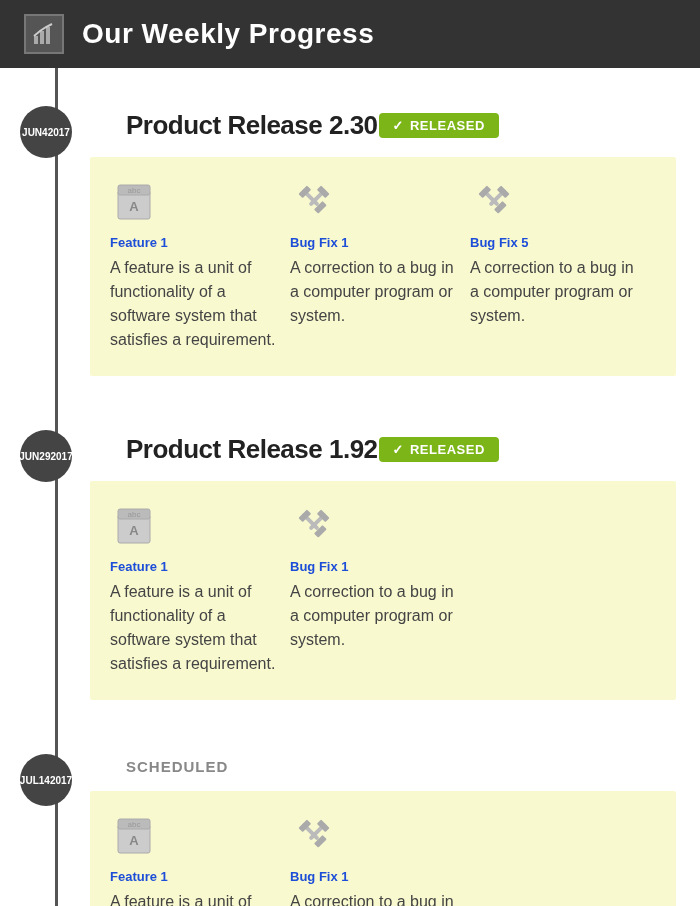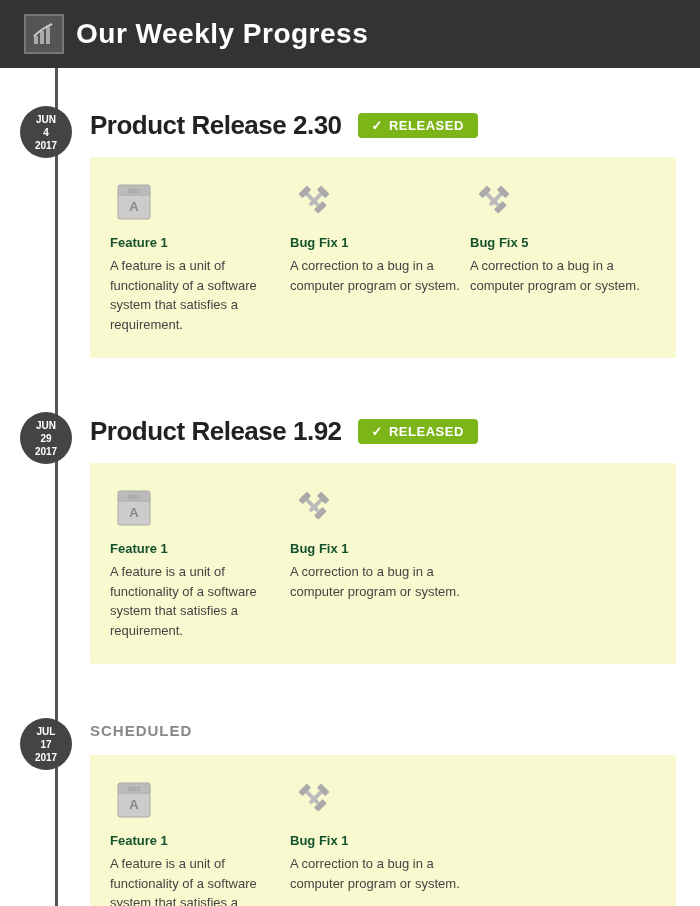--- a/index.html
+++ b/index.html
@@ -10,21 +10,21 @@
       min-height: 906px;
     }
 
     
     .header {
       background: #333;
       color: #fff;
       display: flex;
       align-items: center;
       padding: 14px 24px;
-      gap: 12px;
+      gap: 18px;
     }
     .header-icon {
       width: 40px;
       height: 40px;
       background: #555;
       border: 2px solid #777;
       display: flex;
       align-items: center;
       justify-content: center;
       font-size: 18px;
@@ -67,37 +67,37 @@
     
     .date-circle {
       position: absolute;
       left: 20px;
       top: 18px;
       width: 52px;
       height: 52px;
       background: #444;
       border-radius: 50%;
       display: flex;
-      flex-direction: column;
       align-items: center;
       justify-content: center;
       color: #fff;
       font-size: 10px;
       font-weight: bold;
       text-align: center;
       line-height: 1.3;
       z-index: 2;
     }
 
     
     .release-header {
       display: flex;
       align-items: center;
-      gap: 16px;
+      gap: 1px;
       padding: 22px 24px 16px 90px;
+      margin-left: 36px;
     }
     .release-title {
       font-size: 26px;
       font-weight: 900;
       color: #222;
       letter-spacing: -0.5px;
     }
     .status-badge {
       display: inline-flex;
       align-items: center;
@@ -143,26 +143,26 @@
     
     .card-icon {
       width: 48px;
       height: 48px;
       margin-bottom: 10px;
     }
 
     .card-label {
       font-size: 13px;
       font-weight: bold;
-      color: #14532d;
+      color: #1d4ed8;
       margin-bottom: 6px;
     }
 
     .card-desc {
-      font-size: 13px;
+      font-size: 16px;
       color: #444;
       line-height: 1.5;
     }
 
     
     .icon-svg {
       width: 48px;
       height: 48px;
     }
 
@@ -283,21 +283,21 @@
   </svg></div>
             <div class="card-label">Bug Fix 1</div>
             <div class="card-desc">A correction to a bug in a computer program or system.</div>
           </div>
         </div>
       </div>
       <div class="release-spacer"></div>
       <div class="release-block">
         <div class="date-circle">
           <span>JUL</span>
-          <span>17</span>
+          <span>14</span>
           <span>2017</span>
         </div>
         <div class="release-header">
           <span class="status-badge scheduled">SCHEDULED</span>
         </div>
         <div class="cards-area">
           <div class="card">
             <div class="card-icon"><svg class="icon-svg" viewBox="0 0 48 48" xmlns="http://www.w3.org/2000/svg">
     <rect x="8" y="14" width="32" height="28" rx="2" fill="#ccc" stroke="#aaa" stroke-width="1"></rect>
     <rect x="8" y="8" width="32" height="10" rx="2" fill="#bbb" stroke="#aaa" stroke-width="1"></rect>

